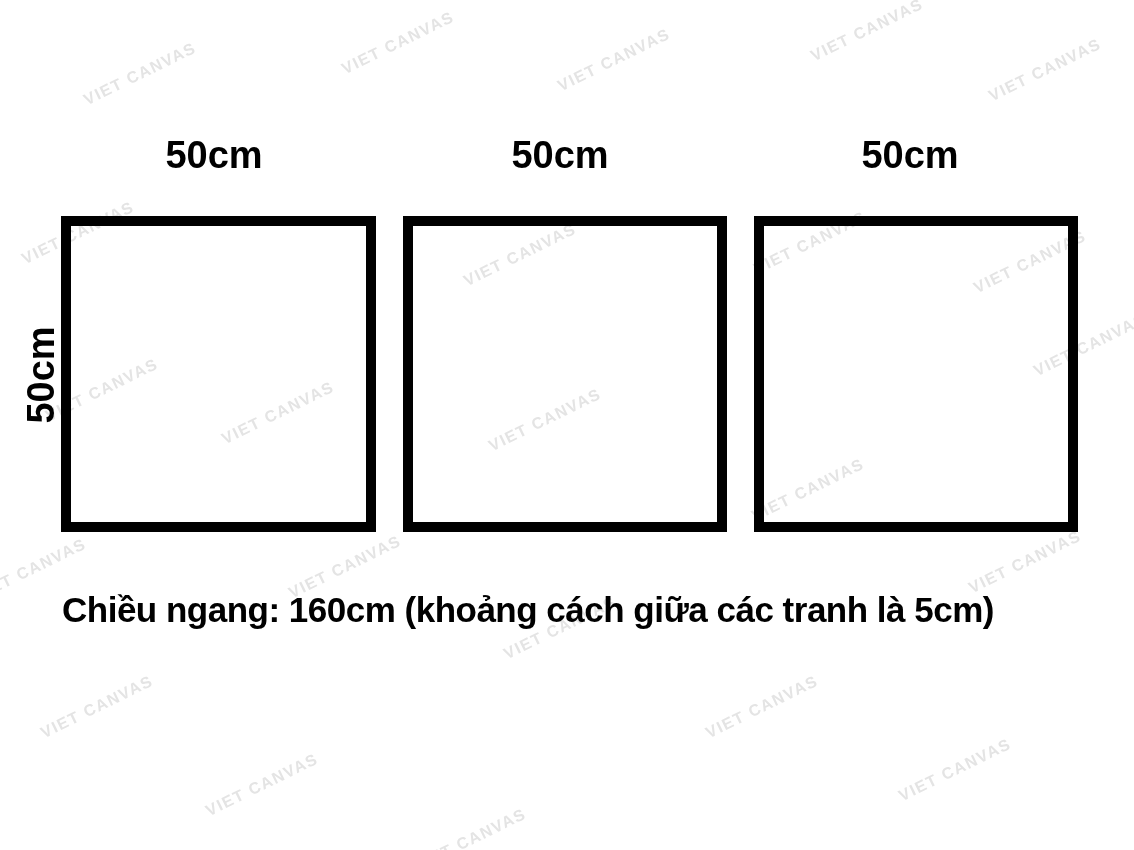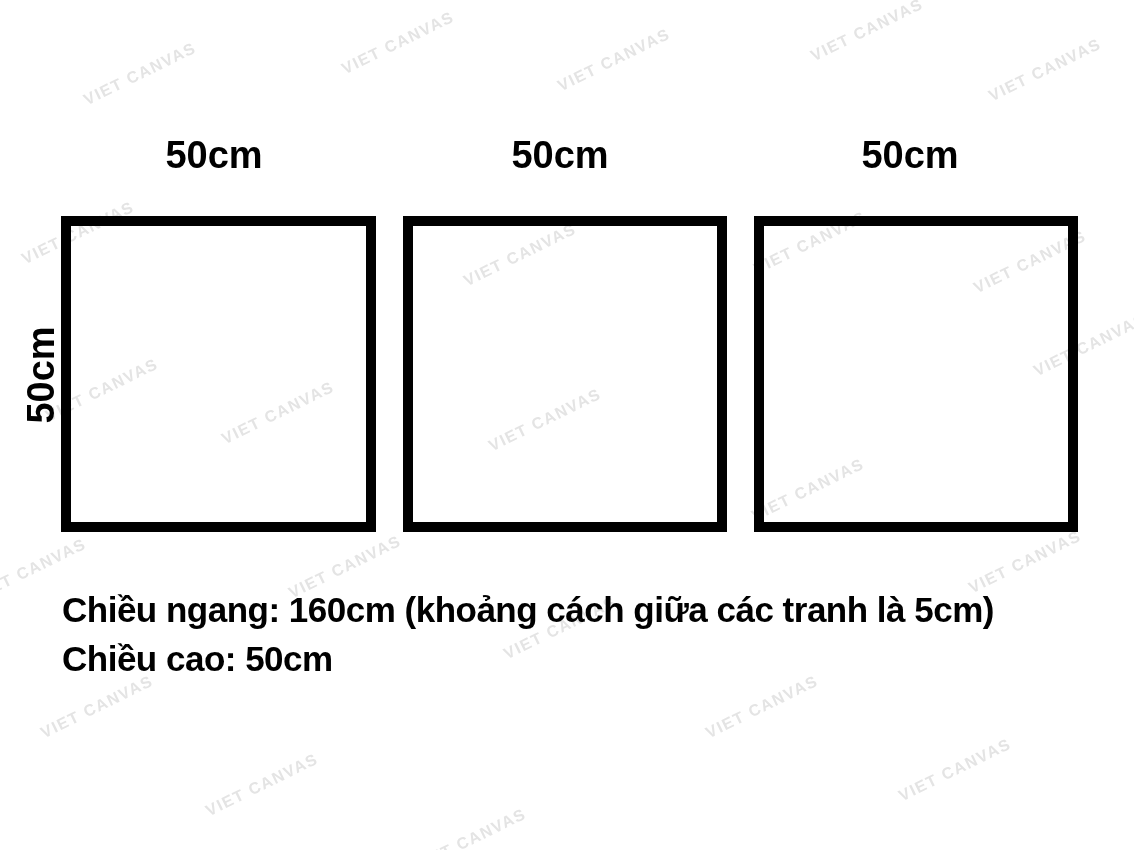--- a/index.html
+++ b/index.html
@@ -111,16 +111,15 @@
   <div class="panel-label label-3">50cm</div>
 
   <div class="height-label">50cm</div>
 
   <div class="panel panel-1"></div>
   <div class="panel panel-2"></div>
   <div class="panel panel-3"></div>
 
   <div class="caption">
     <div>Chiều ngang: 160cm (khoảng cách giữa các tranh là 5cm)</div>
-    <div>Chiều cao: 50cm</div>
   </div>
 
 </div>
 
 </body></html>

